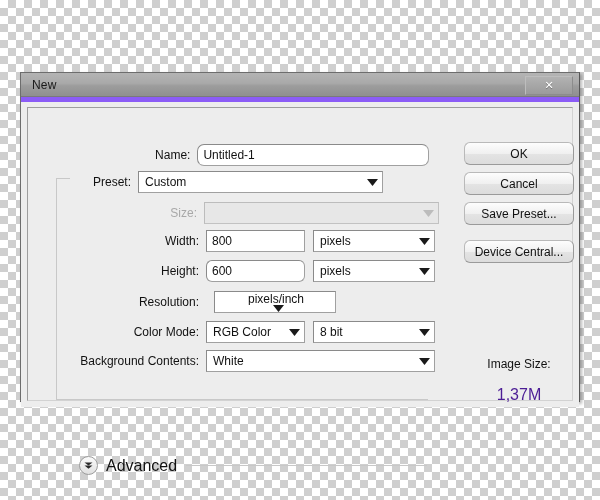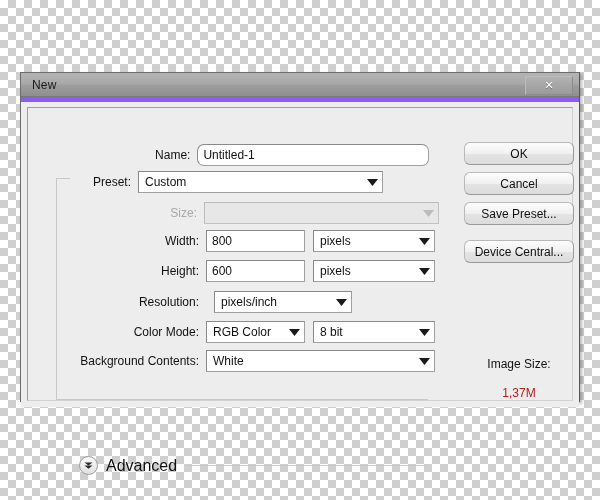--- a/index.html
+++ b/index.html
@@ -253,21 +253,21 @@
   .btn.spaced { margin-top: 15px; }
 
   .imagesize {
     position: absolute;
     left: 443px;
     top: 255px;
     width: 110px;
     text-align: center;
   }
   .imagesize .is-title { font-size: 12px; color: #111; }
-  .imagesize .is-value { font-size: 12px; color: #b91c1c; margin-top: 15px; }
+  .imagesize .is-value { font-size: 16px; color: #4c1d95; margin-top: 15px; }
 </style>
 </head>
 <body>
 
 <div id="canvas">
 
   <div id="dialog">
 
     <div class="titlebar">
       <span class="title-text">New</span>
@@ -320,34 +320,34 @@
           <div class="combo" style="width:122px; margin-left:8px;">
             <span class="val">pixels</span>
             <svg class="arrow" viewBox="0 0 11 7">
               <polygon points="0,0 11,0 5.5,7" fill="#1a1a1a"></polygon>
             </svg>
           </div>
         </div>
 
         <div class="row" style="left:28px; top:158px; width:390px;">
           <span class="lbl">Height:</span>
-          <div class="textfield" style="width:99px;">
+          <div class="textfield" style="width:99px;border-radius:6px;">
             <span>600</span>
           </div>
           <div class="combo" style="width:122px; margin-left:8px;">
             <span class="val">pixels</span>
             <svg class="arrow" viewBox="0 0 11 7">
               <polygon points="0,0 11,0 5.5,7" fill="#1a1a1a"></polygon>
             </svg>
           </div>
         </div>
 
         <div class="row" style="left:28px; top:189px; width:390px;">
           <span class="lbl">Resolution:</span>
-          <div class="combo" style="width:138px; margin-left:8px;">
+          <div class="combo" style="width:122px; margin-left:8px;flex-direction:column;">
             <span class="val">pixels/inch</span>
             <svg class="arrow" viewBox="0 0 11 7">
               <polygon points="0,0 11,0 5.5,7" fill="#1a1a1a"></polygon>
             </svg>
           </div>
         </div>
 
         <div class="row" style="left:28px; top:219px; width:390px;">
           <span class="lbl">Color Mode:</span>
           <div class="combo" style="width:99px;">

